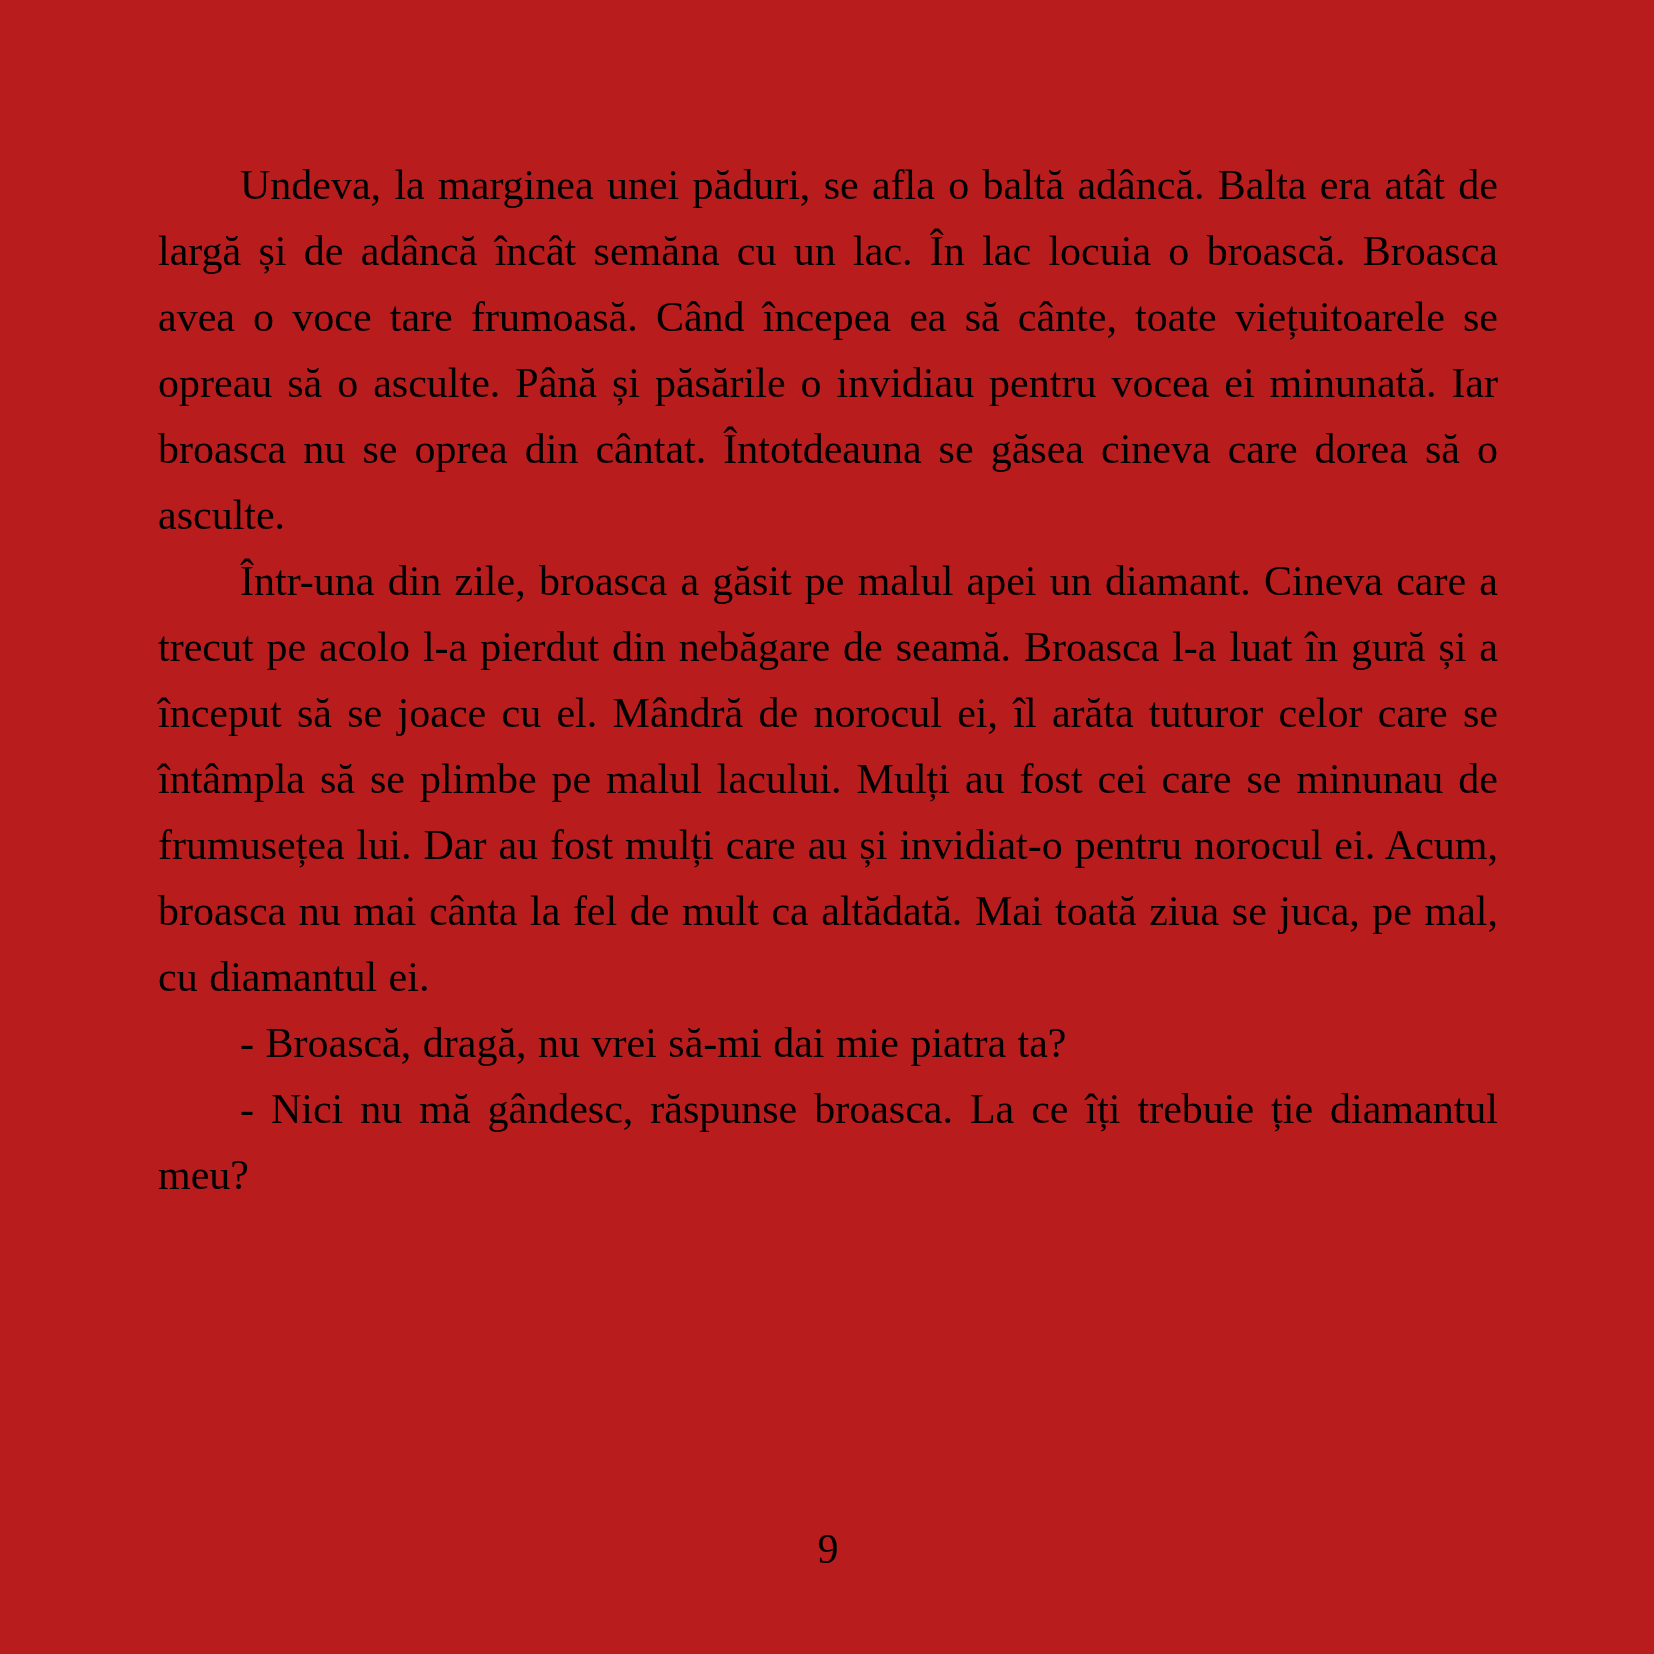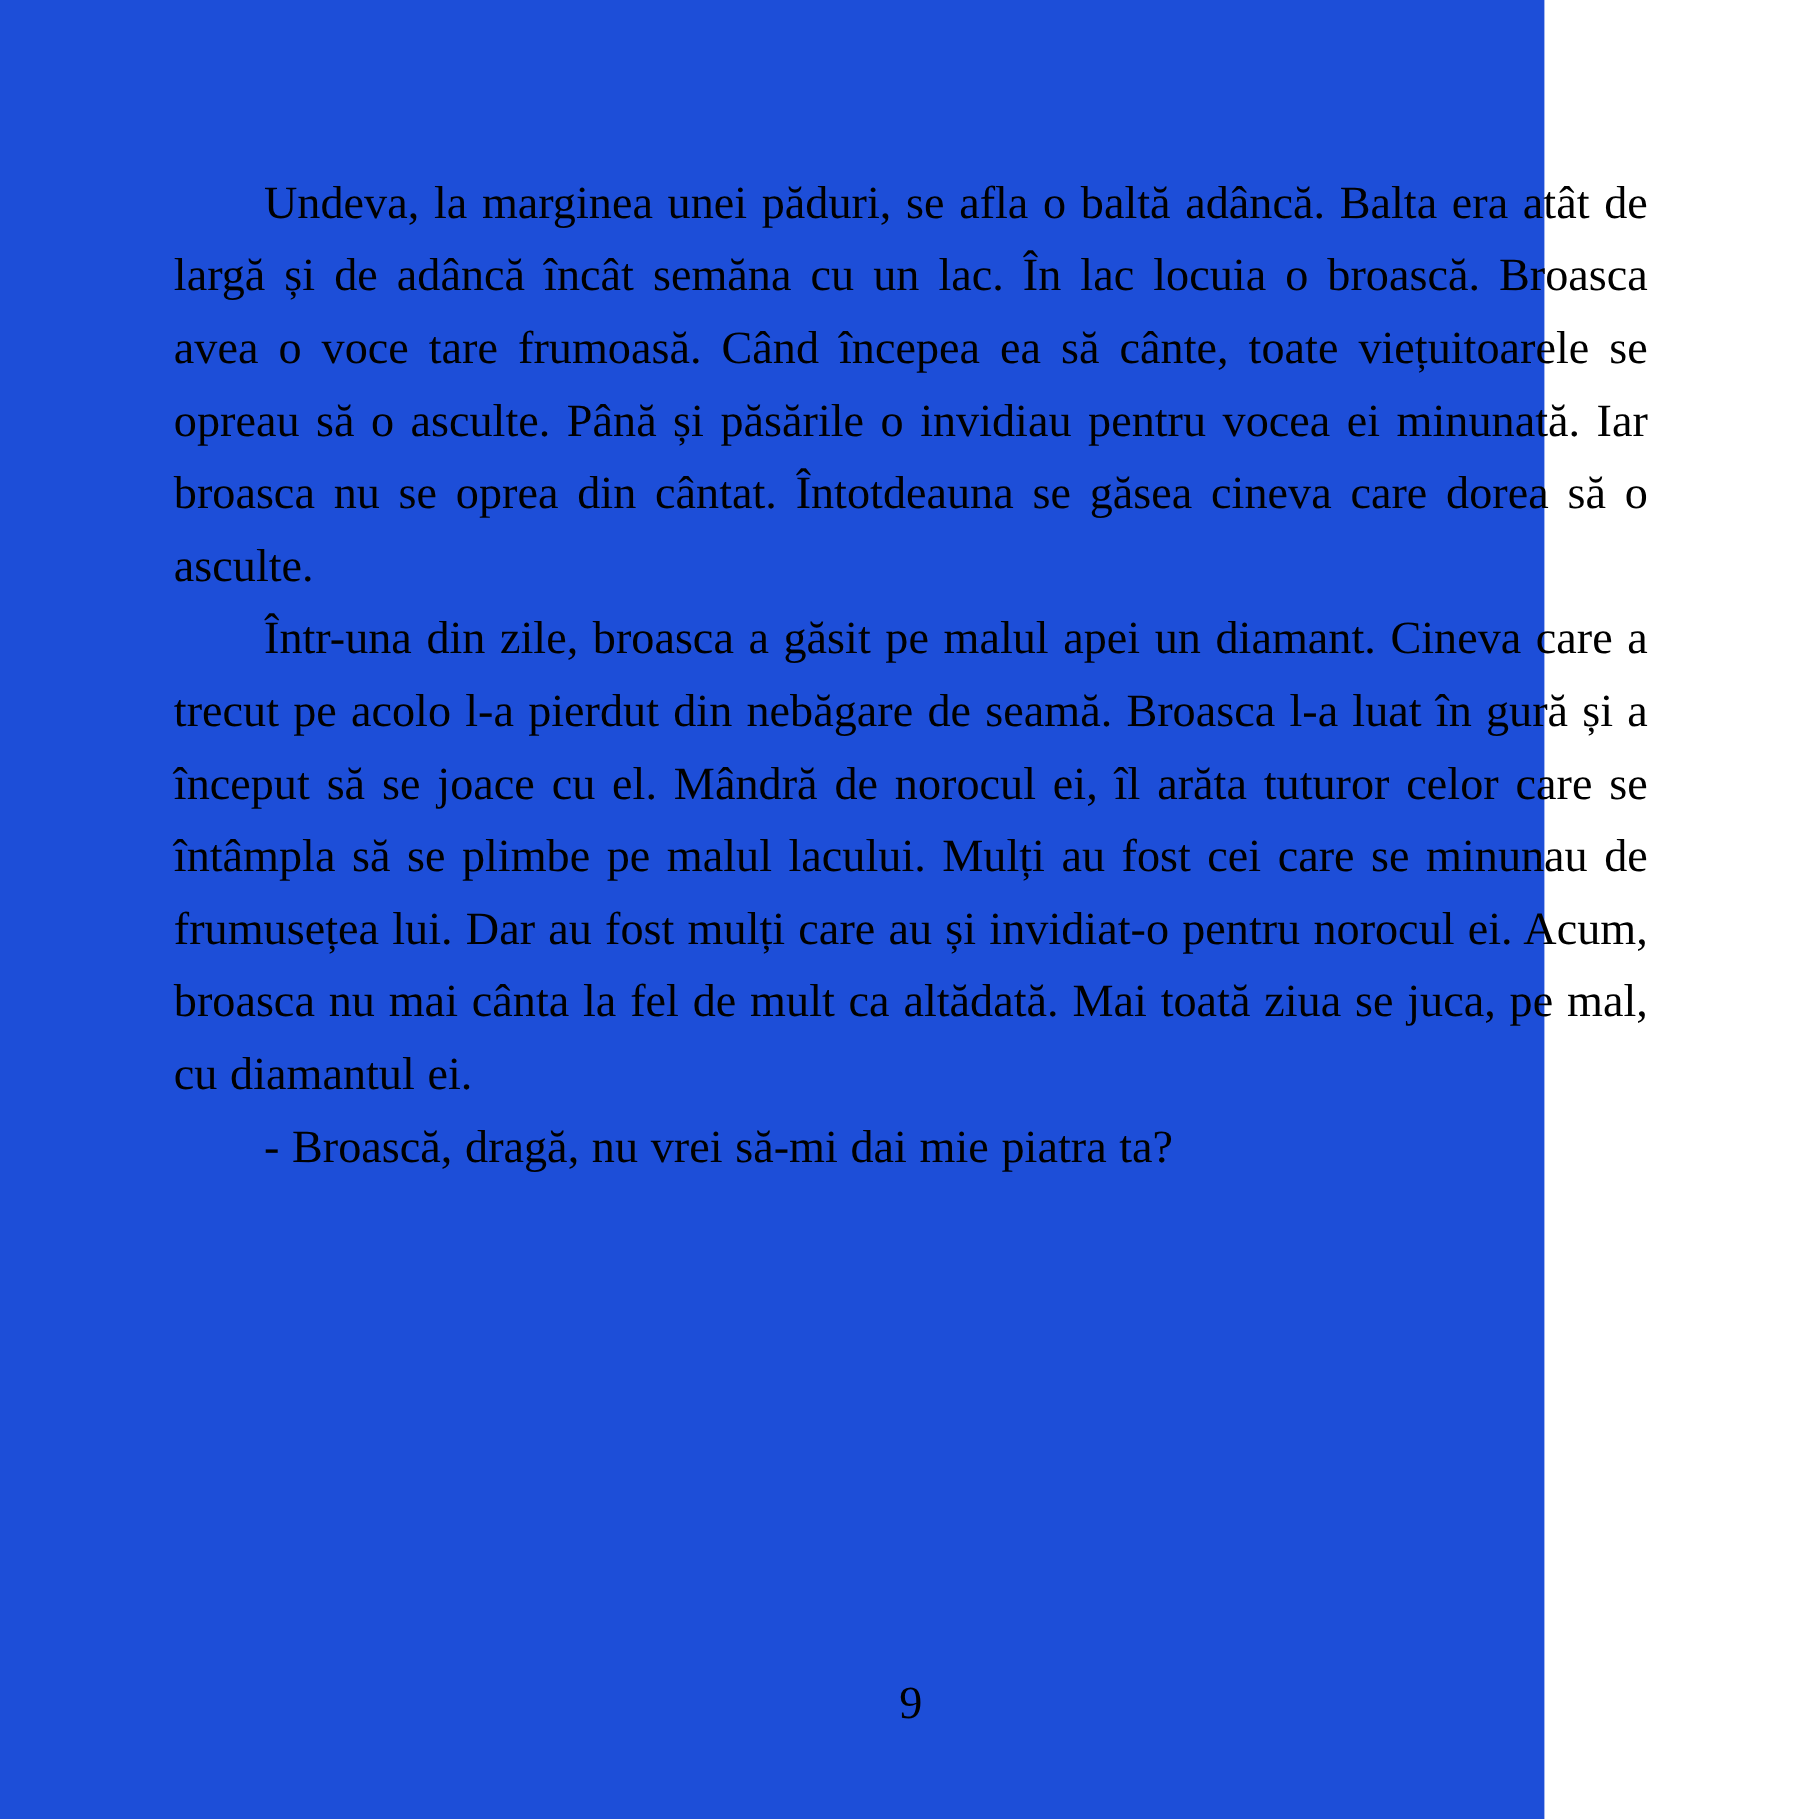--- a/index.html
+++ b/index.html
@@ -12,23 +12,23 @@
     height: 1654px;
     position: relative;
     overflow: hidden;
     font-family: "Liberation Serif", "DejaVu Serif", serif;
     color: #000000;
   }
   .page {
     position: absolute;
     top: 0;
     left: 0;
-    width: 1404px;
+    width: 1654px;
     height: 1654px;
-    background: #1d4ed8;
+    background: #b91c1c;
   }
   .text-block {
     position: absolute;
     top: 152px;
     left: 158px;
     width: 1340px;
   }
   .text-block p {
     margin: 0;
     font-size: 42px;
@@ -51,17 +51,18 @@
 </style>
 </head>
 <body>
 
 <div class="page">
 
   <div class="text-block">
     <p>Undeva, la marginea unei păduri, se afla o baltă adâncă. Balta era atât de largă și de adâncă încât semăna cu un lac. În lac locuia o broască. Broasca avea o voce tare frumoasă. Când începea ea să cânte, toate viețuitoarele se opreau să o asculte. Până și păsările o invidiau pentru vocea ei minunată. Iar broasca nu se oprea din cântat. Întotdeauna se găsea cineva care dorea să o asculte.</p>
     <p>Într-una din zile, broasca a găsit pe malul apei un diamant. Cineva care a trecut pe acolo l-a pierdut din nebăgare de seamă. Broasca l-a luat în gură și a început să se joace cu el. Mândră de norocul ei, îl arăta tuturor celor care se întâmpla să se plimbe pe malul lacului. Mulți au fost cei care se minunau de frumusețea lui. Dar au fost mulți care au și invidiat-o pentru norocul ei. Acum, broasca nu mai cânta la fel de mult ca altădată. Mai toată ziua se juca, pe mal, cu diamantul ei.</p>
     <p>- Broască, dragă, nu vrei să-mi dai mie piatra ta?</p>
+    <p>- Nici nu mă gândesc, răspunse broasca. La ce îți trebuie ție diamantul meu?</p>
   </div>
 
   <div class="page-number">9</div>
 
 </div>
 
 </body></html>

